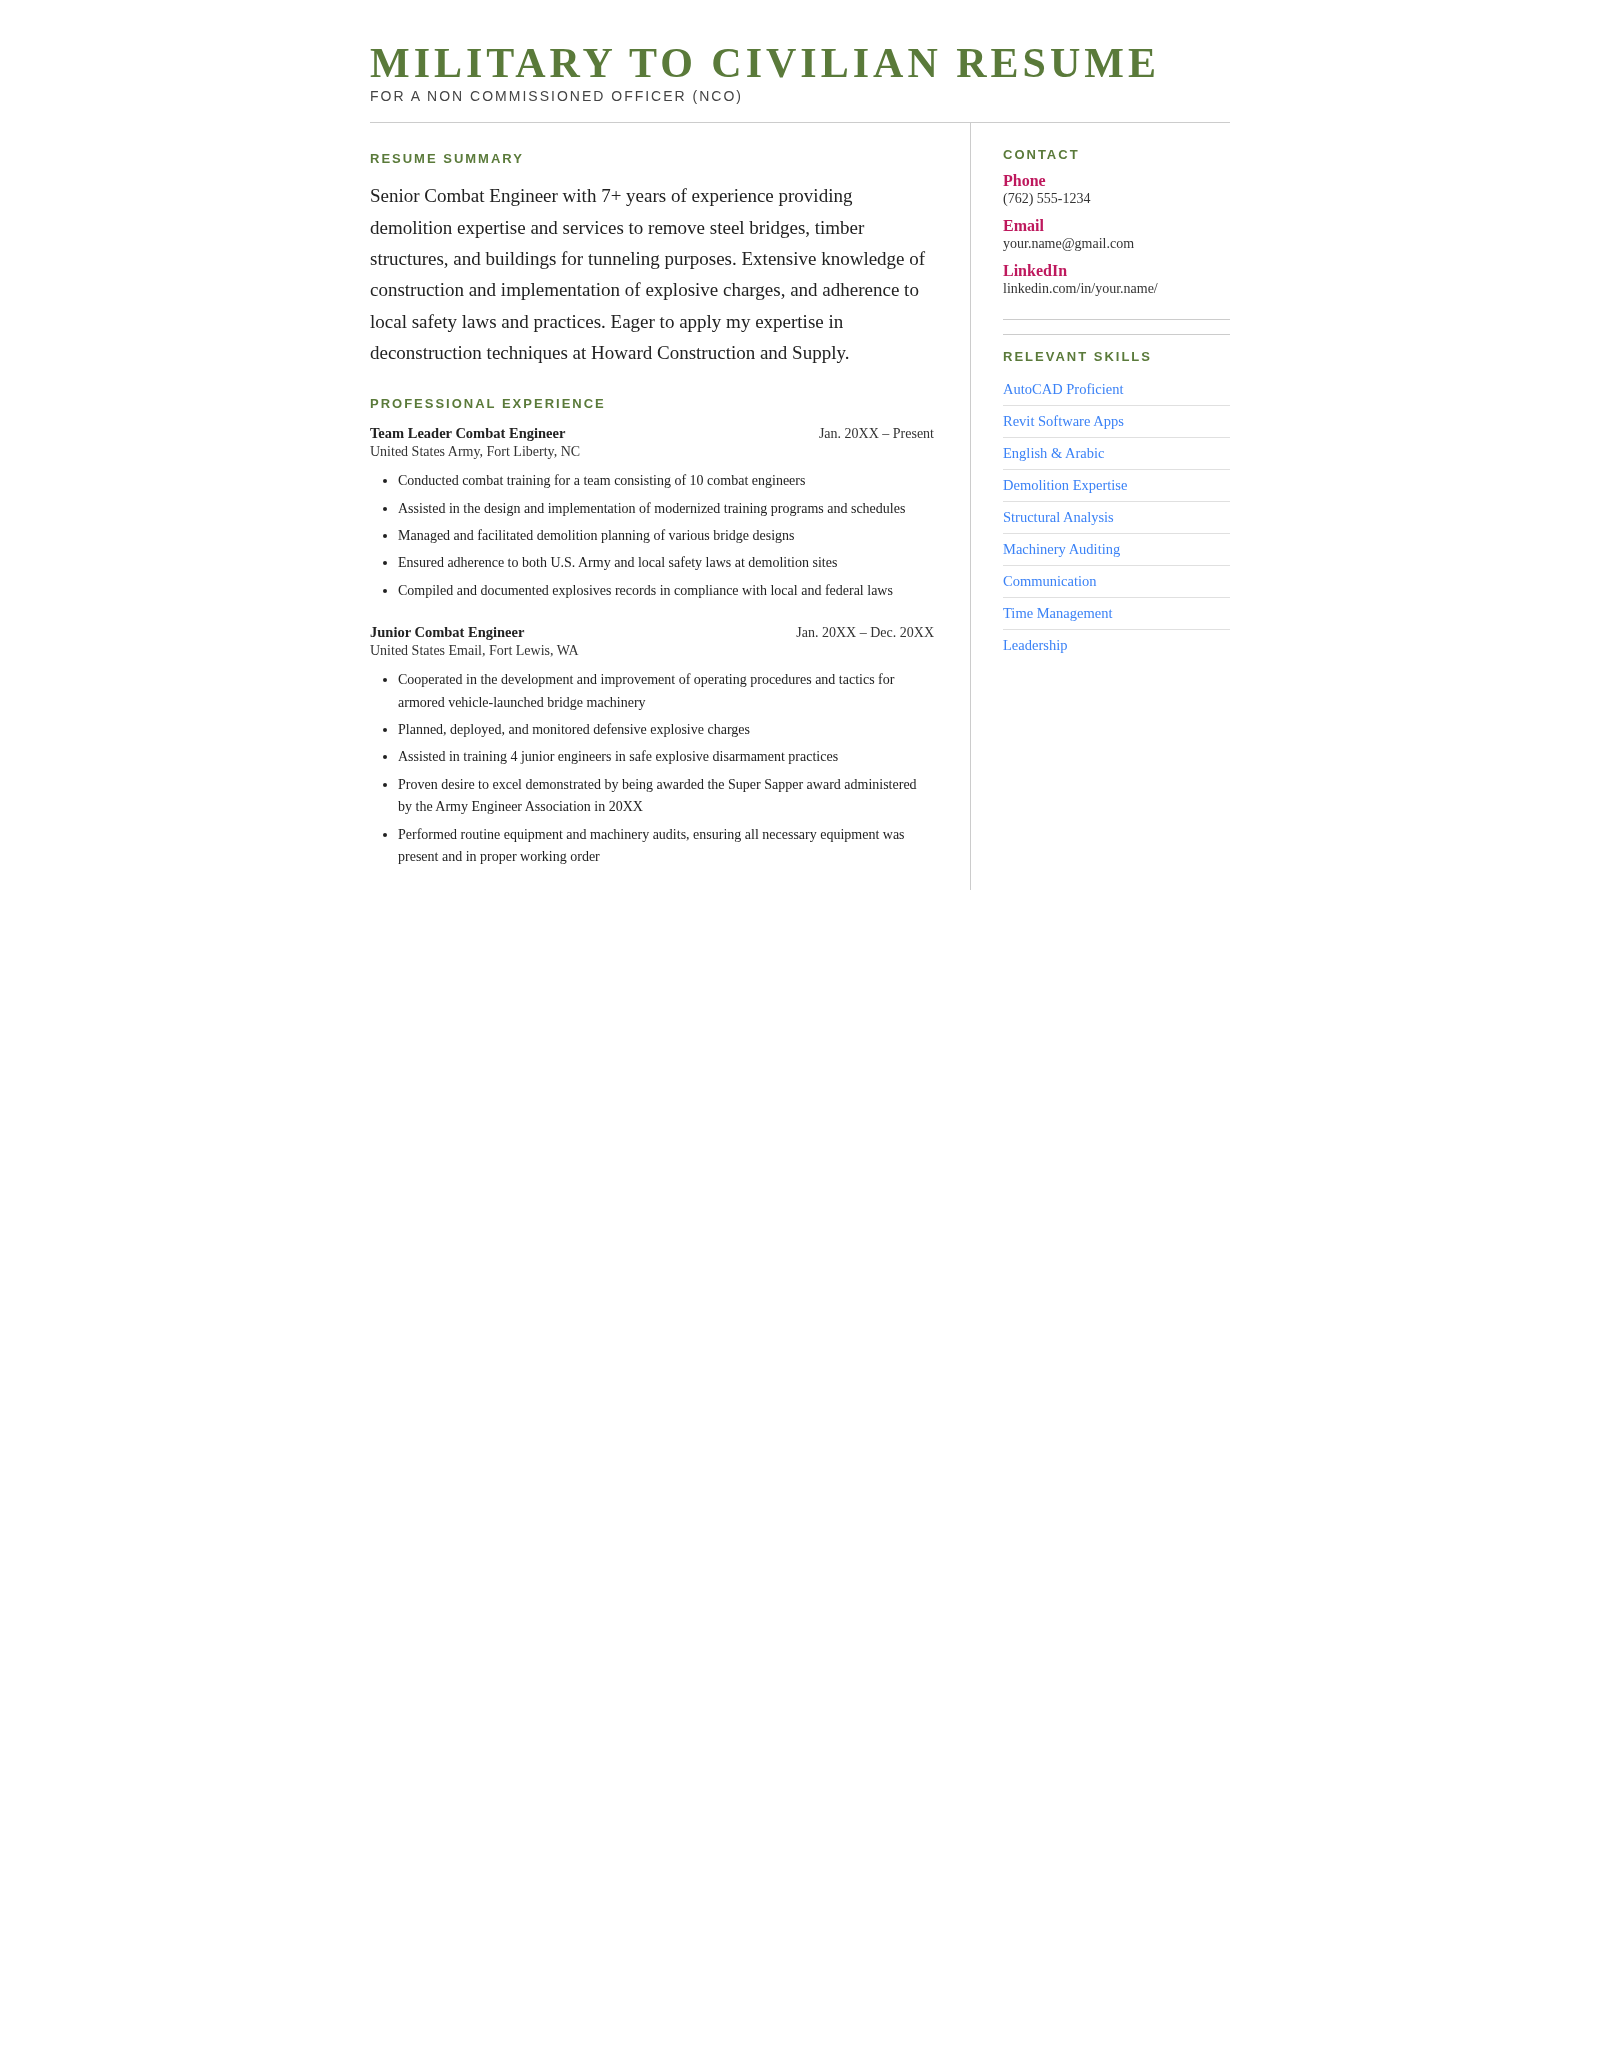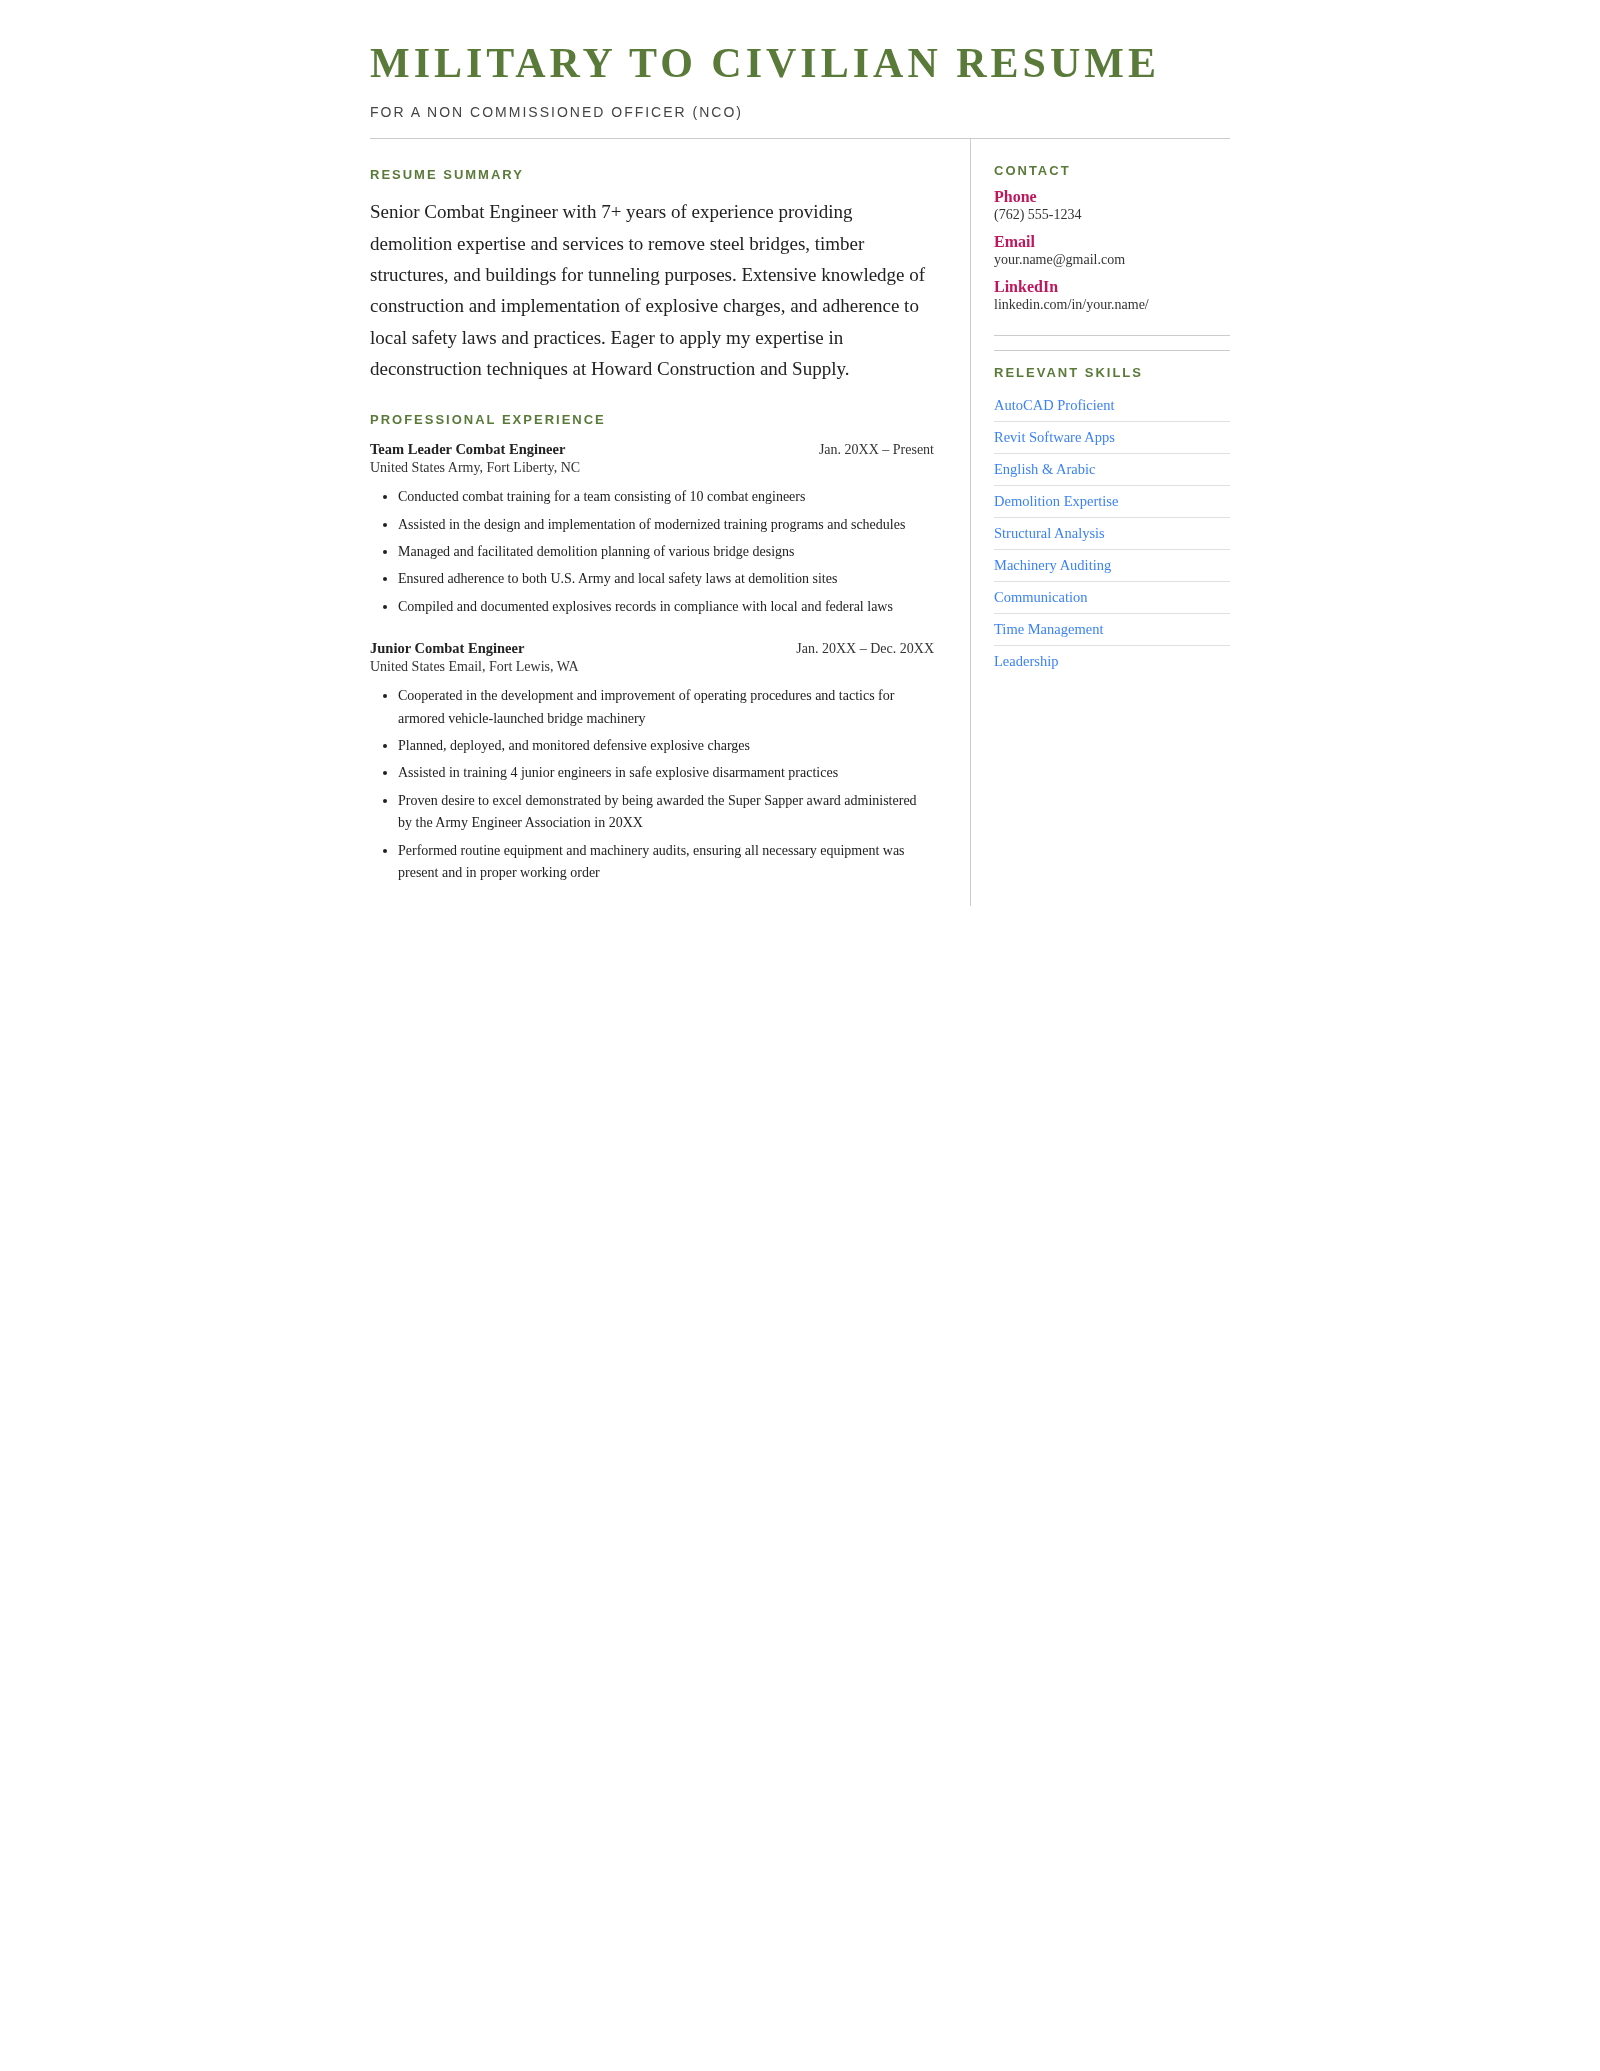--- a/index.html
+++ b/index.html
@@ -22,42 +22,42 @@
       letter-spacing: 4px;
       text-transform: uppercase;
       line-height: 1.1;
     }
     .subtitle {
       font-family: Arial, Helvetica, sans-serif;
       font-size: 14px;
       color: #444;
       letter-spacing: 2px;
       text-transform: uppercase;
-      margin-top: 18px;
+      margin-top: 2px;
     }
     .divider-top {
       border: none;
       border-top: 1.5px solid #ccc;
       margin: 18px 0 0 0;
     }
     .body-layout {
       display: flex;
       gap: 0;
       margin-top: 0;
     }
     .left-col {
       flex: 1 1 0;
       padding-right: 36px;
       padding-top: 24px;
     }
     .right-col {
       width: 260px;
       min-width: 220px;
       border-left: 1.5px solid #ccc;
-      padding-left: 23px;
+      padding-left: 32px;
       padding-top: 24px;
     }
     .section-heading {
       font-family: Arial, Helvetica, sans-serif;
       font-size: 13px;
       font-weight: bold;
       color: #5a7a3a;
       letter-spacing: 2px;
       text-transform: uppercase;
       margin-bottom: 10px;

